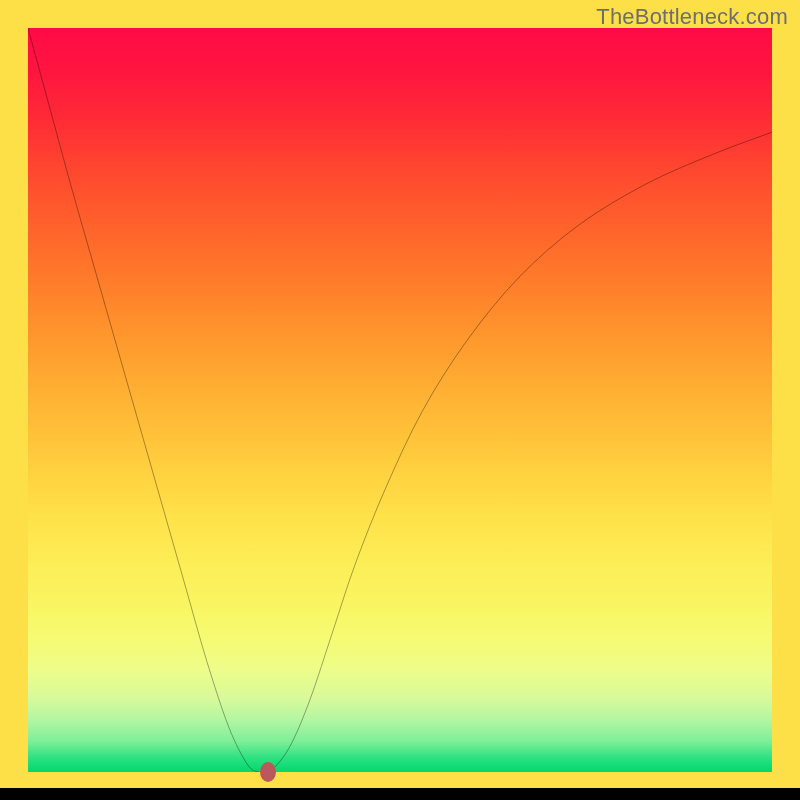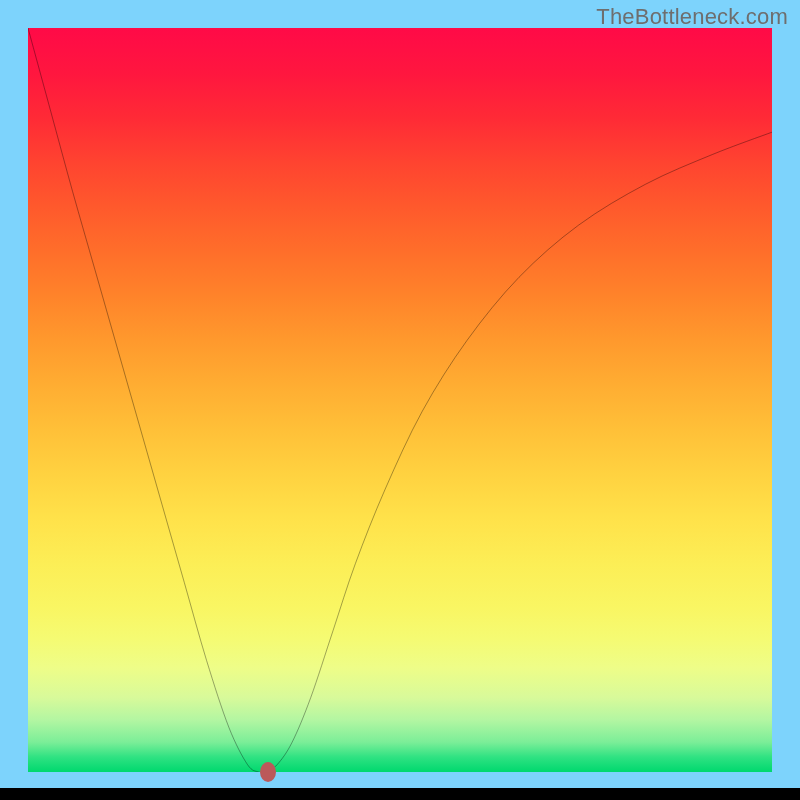--- a/index.html
+++ b/index.html
@@ -8,21 +8,21 @@
     width: 800px;
     height: 800px;
     background: #000;
     overflow: hidden;
     font-family: Arial, Helvetica, sans-serif;
   }
   .frame {
     position: relative;
     width: 800px;
     height: 788px;
-    background: #7dd3fc;
+    background: #fde047;
   }
   .watermark {
     position: absolute;
     top: 4px;
     right: 12px;
     color: #6e6e6e;
     font-size: 22px;
     font-weight: 500;
     letter-spacing: 0.2px;
     z-index: 5;

